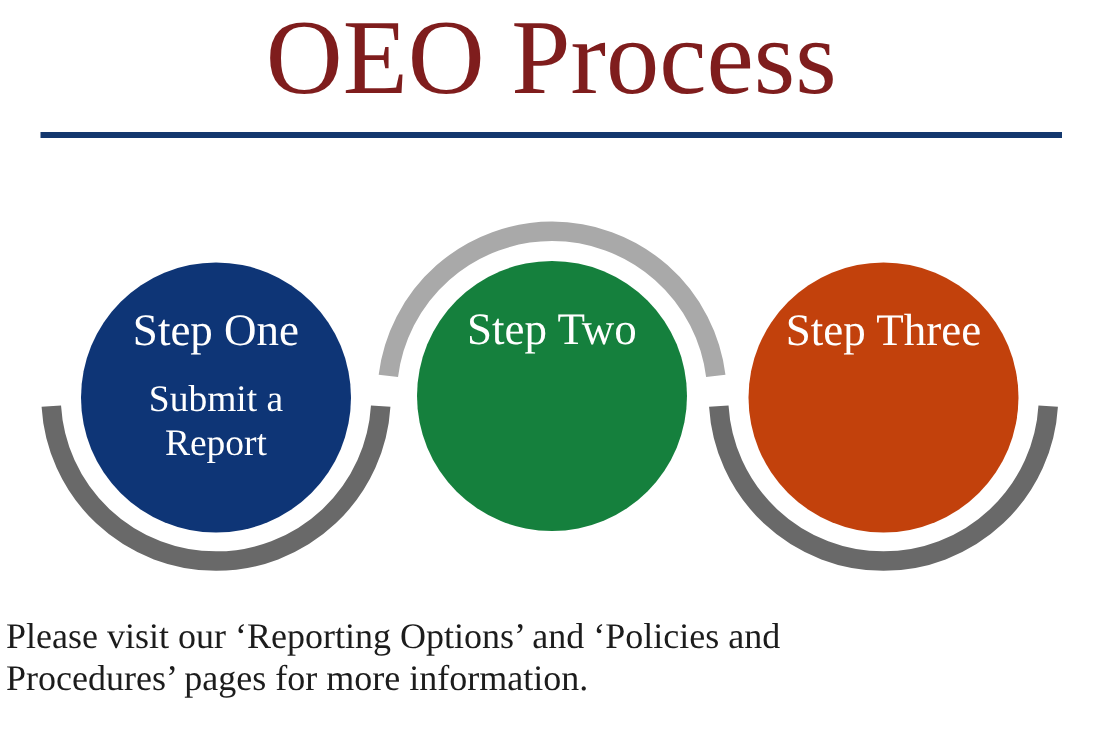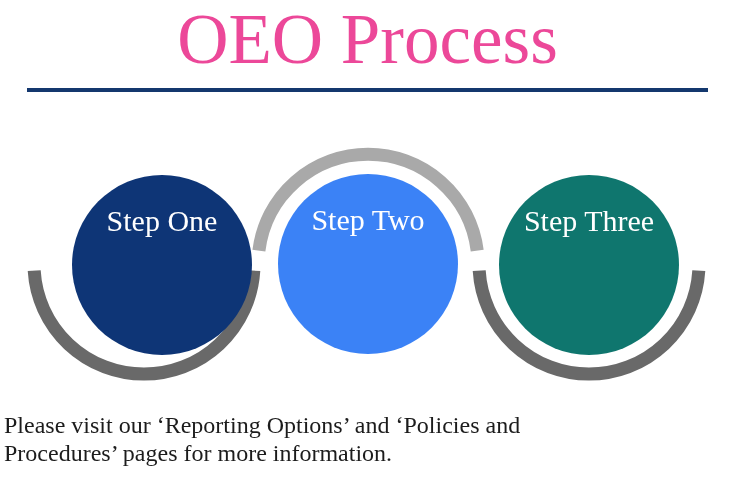--- a/index.html
+++ b/index.html
@@ -12,53 +12,55 @@
     text-align:center;font-size:71px;font-weight:normal;line-height:1.05;
   }
   .divider{
     position:absolute;left:27px;top:88px;width:681px;height:4px;
   }
   .arcs{position:absolute;left:0;top:0;}
   .circle{
     position:absolute;top:175px;width:180px;height:180px;border-radius:50%;
     box-sizing:border-box;padding-top:29px;text-align:center;
   }
-  .c1{left:72px;}
+  .c1{left:54px;}
   .c2{left:278px;top:174px;}
   .c3{left:499px;}
   .step-heading{font-size:30px;line-height:1.1;margin:0 0 15px 0;font-weight:normal;}
   .step-body{font-size:25px;line-height:1.16;margin:0;white-space:pre-line;}
   .footer{
     position:absolute;top:412px;left:4px;width:100%;margin:0;
     font-size:24px;line-height:1.15;white-space:pre-line;
   }
 </style>
 </head>
 <body>
 
 <div class="stage">
 
-  <h1 class="title" style="color: #ec4899;">OEO Process</h1>
+  <h1 class="title" style="color: #7f1d1d;">OEO Process</h1>
 
   <div class="divider" style="background-color: rgb(20, 56, 110);"></div>
 
   <svg class="arcs" width="735" height="490" viewBox="0 0 735 490">
     <path d="M 34.2 270.7 A 110 110 0 0 0 253.8 270.7" fill="none" stroke-width="13" stroke="#696969"></path>
     <path d="M 258.9 250.6 A 110 110 0 0 1 477.2 250.6" fill="none" stroke-width="13" stroke="#a9a9a9"></path>
     <path d="M 479.2 270.7 A 110 110 0 0 0 698.8 270.7" fill="none" stroke-width="13" stroke="#696969"></path>
   </svg>
 
   <div class="circle c1" style="background-color: rgb(14, 53, 118); color: rgb(255, 255, 255);">
     <div class="step-heading">Step One</div>
+    <div class="step-body">Submit a
+Report</div>
   </div>
 
-  <div class="circle c2" style="background-color: #3b82f6; color: rgb(255, 255, 255);">
+  <div class="circle c2" style="background-color: #15803d; color: rgb(255, 255, 255);">
     <div class="step-heading">Step Two</div>
   </div>
 
-  <div class="circle c3" style="background-color: #0f766e; color: rgb(255, 255, 255);">
+  <div class="circle c3" style="background-color: #c2410c; color: rgb(255, 255, 255);">
     <div class="step-heading">Step Three</div>
   </div>
 
   <p class="footer" style="color: rgb(28, 28, 28);">Please visit our ‘Reporting Options’ and ‘Policies and
 Procedures’ pages for more information.</p>
 
 </div>
 
 </body></html>

